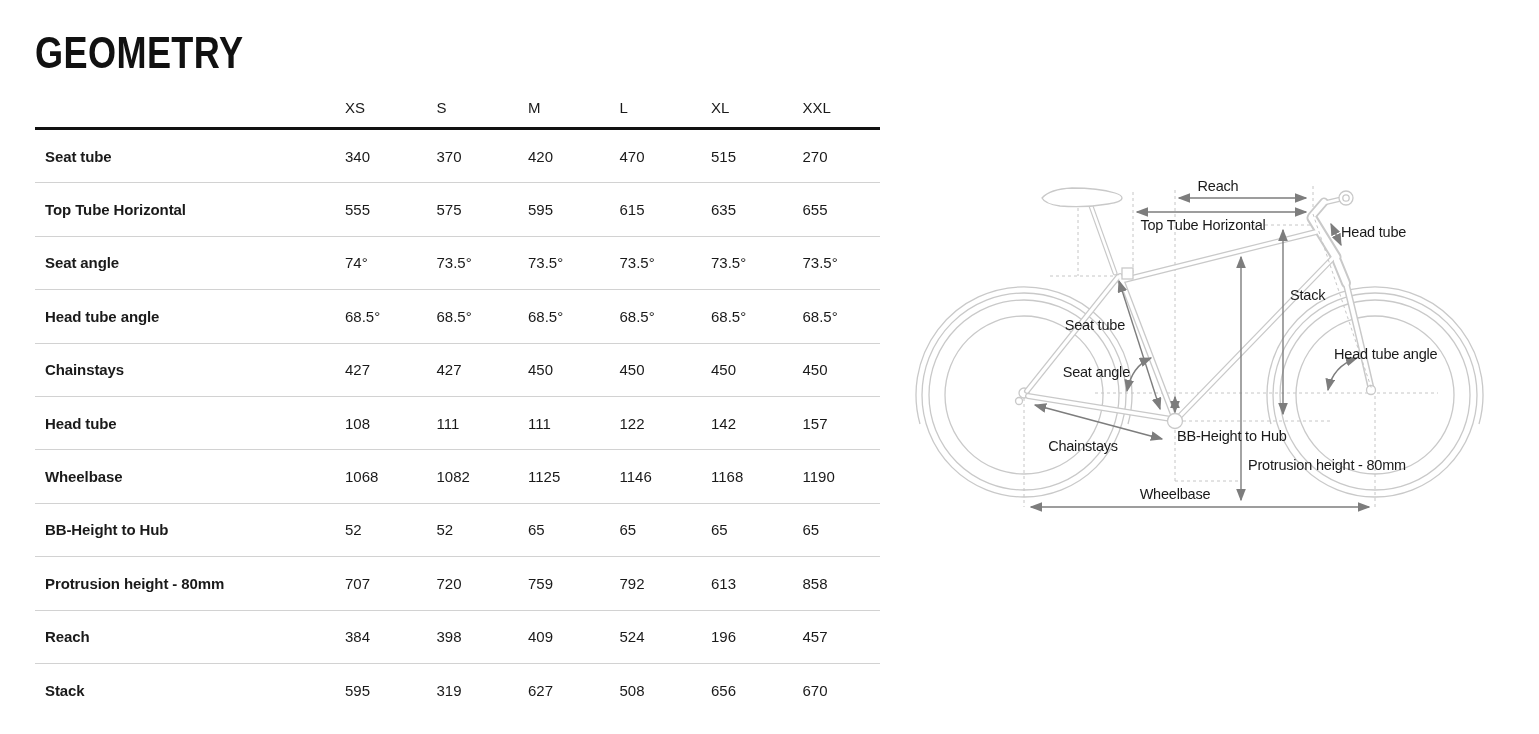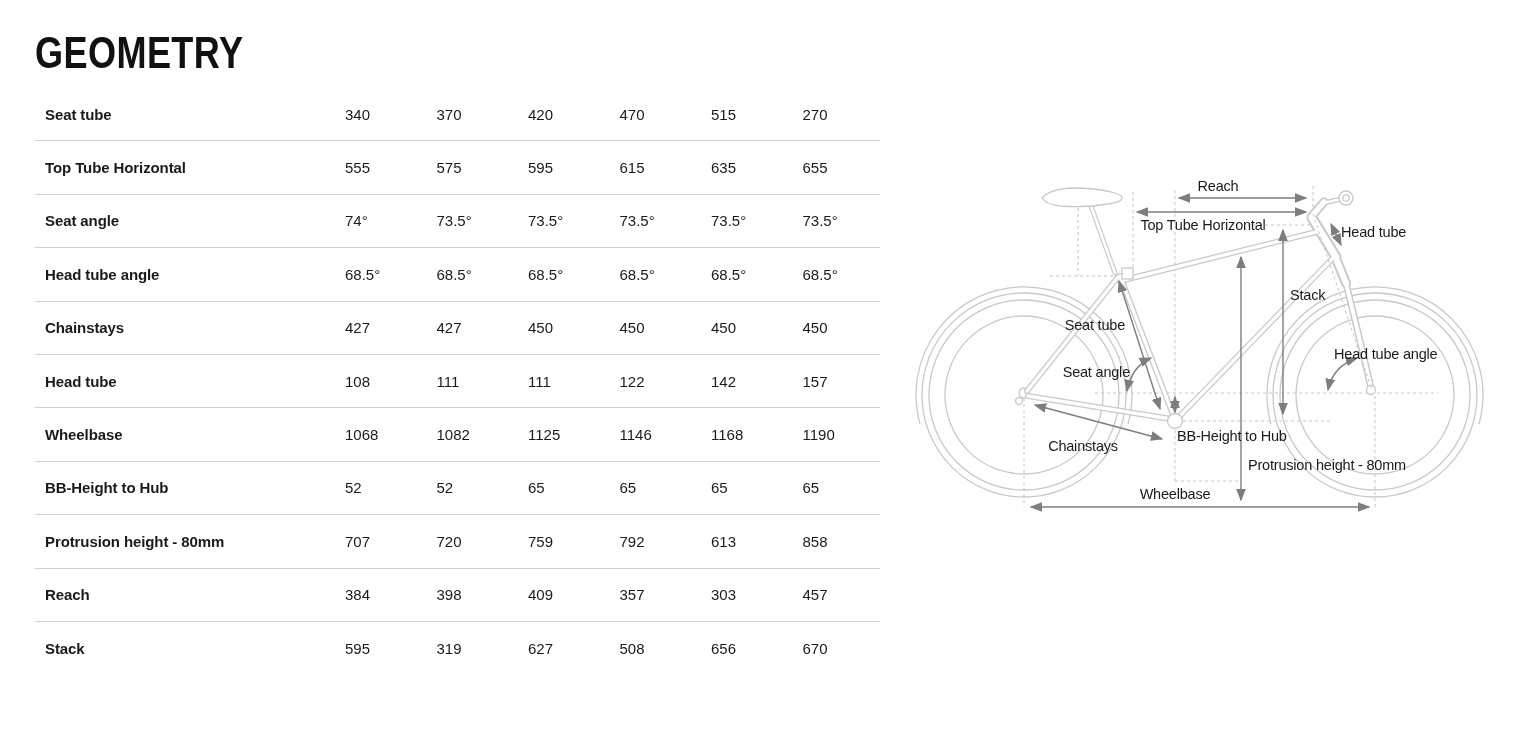--- a/index.html
+++ b/index.html
@@ -40,20 +40,35 @@
   .whitefill { fill:#ffffff; stroke:#c9c9c9; stroke-width:1.3; }
   .arrow  { stroke:#7d7d7d; stroke-width:1.4; fill:none; }
   svg text { font-family:"Liberation Sans", sans-serif; font-size:14.5px; fill:#1a1a1a; letter-spacing:-0.2px; }
 </style>
 </head>
 <body>
 
 <div class="page-title">GEOMETRY</div>
 
 <div class="geo-table">
+  <div class="geo-header">
+    <div class="cell"></div>
+
+  <div class="cell">XS</div>
+
+  <div class="cell">S</div>
+
+  <div class="cell">M</div>
+
+  <div class="cell">L</div>
+
+  <div class="cell">XL</div>
+
+  <div class="cell">XXL</div>
+</div>
   <div class="geo-body">
   <div class="geo-row">
     <div class="cell label">Seat tube</div>
     <div class="cell">340</div>
     <div class="cell">370</div>
     <div class="cell">420</div>
     <div class="cell">470</div>
     <div class="cell">515</div>
     <div class="cell">270</div>
   </div>
@@ -136,22 +151,22 @@
     <div class="cell">792</div>
     <div class="cell">613</div>
     <div class="cell">858</div>
   </div>
 
   <div class="geo-row">
     <div class="cell label">Reach</div>
     <div class="cell">384</div>
     <div class="cell">398</div>
     <div class="cell">409</div>
-    <div class="cell">357</div>
-    <div class="cell">303</div>
+    <div class="cell">524</div>
+    <div class="cell">196</div>
     <div class="cell">457</div>
   </div>
 
   <div class="geo-row">
     <div class="cell label">Stack</div>
     <div class="cell">595</div>
     <div class="cell">319</div>
     <div class="cell">627</div>
     <div class="cell">508</div>
     <div class="cell">656</div>

